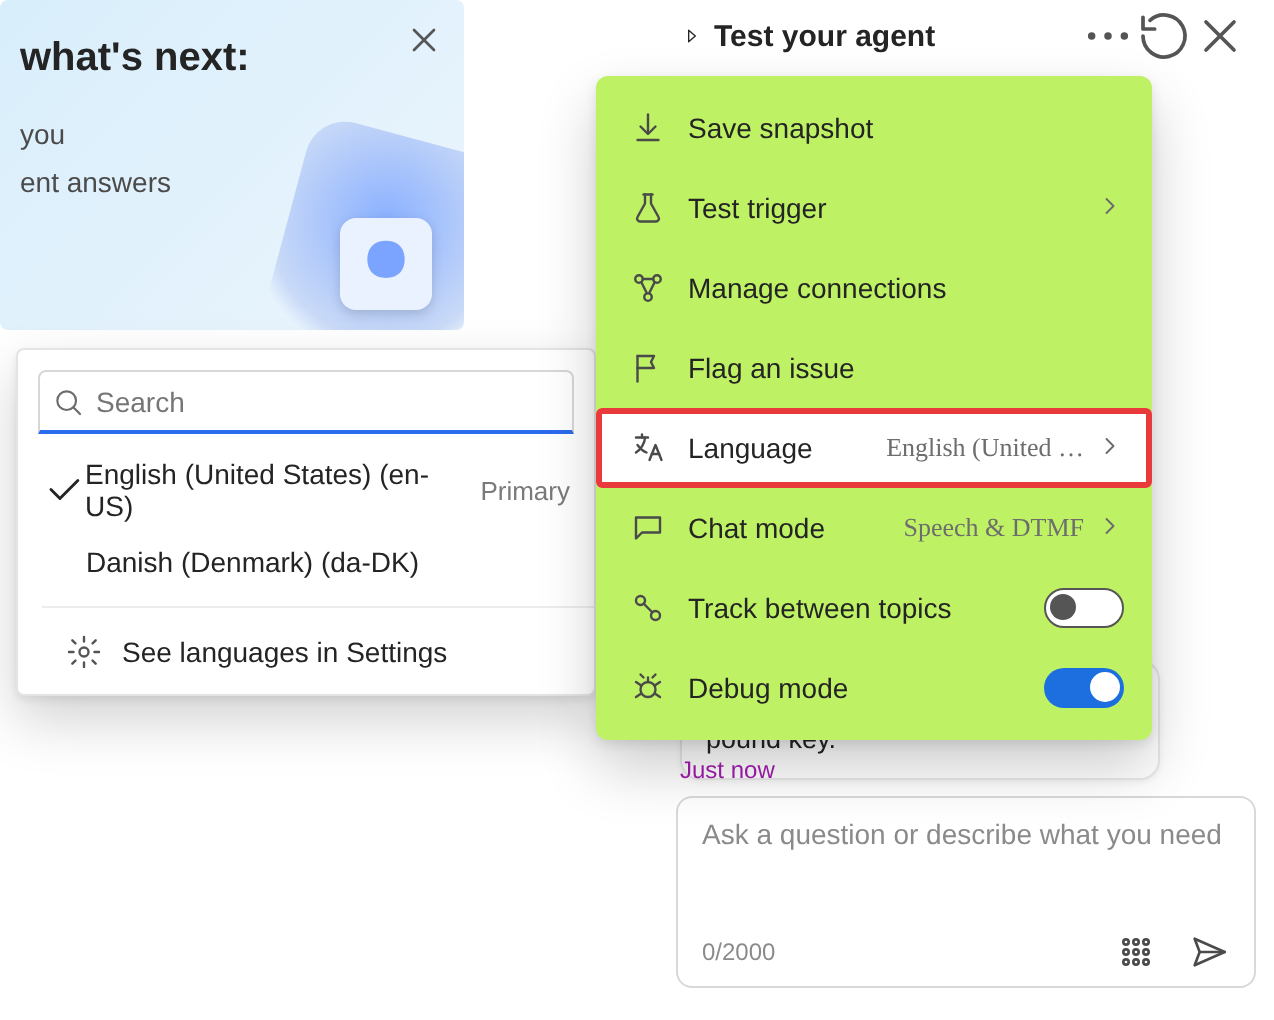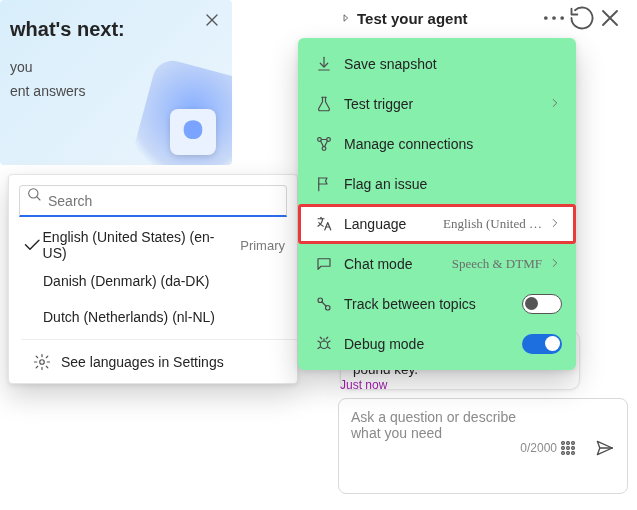--- a/index.html
+++ b/index.html
@@ -37,21 +37,21 @@
 
   
   .lang-pop {
     position: absolute; left: 8px; top: 174px; width: 290px;
     background: #fff; border: 1px solid #e4e4e4; border-radius: 4px;
     box-shadow: 0 12px 28px rgba(0,0,0,.18), 0 2px 4px rgba(0,0,0,.08);
     z-index: 20;
   }
   .search-wrap { padding: 10px 10px 6px 10px; }
   .search-field {
-    display: flex; height: 32px;
+    display: flex; align-items: center; height: 32px;
     border-bottom: 2px solid #2b6bed; padding: 0 6px;
     border-radius: 4px 4px 0 0; border-top:1px solid #d7d7d7; border-left:1px solid #d7d7d7; border-right:1px solid #d7d7d7;
   }
   .search-field svg { width:16px; height:16px; color:#6b6b6b; flex:0 0 auto; margin-right:6px; }
   .search-field input {
     flex: 1 1 auto; border: none; outline: none; font-size: 14px; background: transparent;
   }
   .lang-list { padding: 4px 0; }
   .lang-item {
     display: flex; align-items: center; height: 36px; padding: 0 12px 0 12px; cursor: pointer;
@@ -74,21 +74,21 @@
     display:flex; align-items:center; height: 36px; padding: 0 6px 0 10px;
   }
   .test-hdr .caret { width:10px; display:inline-block; margin-right:6px; }
   .test-hdr .title { font-weight:700; font-size:15px; flex:0 0 auto; }
   .test-hdr .spacer { flex:1 1 auto; }
   .hdr-ico { width:28px; height:28px; display:flex; align-items:center; justify-content:center; cursor:pointer; color:#555; }
 
   
   .menu {
     position:absolute; left: 298px; top: 38px; width: 278px;
-    background:#86efac; border-radius:6px;
+    background:#bef264; border-radius:6px;
     box-shadow: 0 14px 30px rgba(0,0,0,.20), 0 2px 6px rgba(0,0,0,.10);
     padding: 6px 0; z-index: 30;
   }
   .mi {
     display:flex; align-items:center; height: 40px; padding: 0 14px; cursor:pointer;
   }
   .mi .mi-icon { width:24px; display:flex; align-items:center; justify-content:center; color:#4a4a4a; }
   .mi .mi-icon svg { width:18px; height:18px; }
   .mi .mi-label { flex: 1 1 auto; margin-left: 8px; }
   .mi .mi-value { color:#6d6d6d; font-size:13px; margin-right:6px; max-width:120px; white-space:nowrap; overflow:hidden; text-overflow:ellipsis;font-family:Liberation Serif, serif; }
@@ -115,21 +115,21 @@
     background:#fff; border:1px solid #e8e8e8; border-radius:10px;
     padding: 10px 12px; box-shadow: 0 1px 3px rgba(0,0,0,.06);
     font-size:13.5px; line-height:19px;
   }
   .msg-time {
     position:absolute; left: 340px; top: 378px; color:#a21caf; font-size:12px;
   }
   .composer {
     position:absolute; left: 338px; top: 398px; width: 290px; height: 96px;
     border:1px solid #d9d9d9; border-radius:8px; padding:10px 12px 6px 12px;
-    display:flex; flex-direction:row;
+    display:flex; flex-direction:column;
   }
   .composer .ph { color:#8a8a8a; font-size:14px; flex:1 1 auto; }
   .composer .row { display:flex; align-items:center; justify-content:space-between; }
   .counter { color:#8a8a8a; font-size:12px; }
   .comp-icons { display:flex; align-items:center; gap:14px; }
   .comp-icons .ci { width:22px; height:22px; display:flex; align-items:center; justify-content:center; color:#4b4b4b; cursor:pointer; }
   .comp-icons svg { width:20px; height:20px; }
 
   
   svg { stroke: currentColor; fill: none; stroke-width: 1.6; stroke-linecap: round; stroke-linejoin: round; }
@@ -173,24 +173,20 @@
             <svg viewBox="0 0 24 24">
                 <path d="M5 12l5 5L20 7"></path>
               </svg>
           </span>
           <span class="lang-label">English (United States) (en-US)</span>
           <span class="lang-tag">Primary</span>
         </div>
         <div class="lang-item">
           <span class="lang-check"></span>
           <span class="lang-label">Danish (Denmark) (da-DK)</span>
-        </div>
-        <div class="lang-item">
-          <span class="lang-check"></span>
-          <span class="lang-label">Dutch (Netherlands) (nl-NL)</span>
         </div>
       </div>
       <div class="lang-footer">
         <svg viewBox="0 0 24 24">
             <circle cx="12" cy="12" r="3"></circle>
             <path d="M12 2v3M12 19v3M4.2 4.2l2.1 2.1M17.7 17.7l2.1 2.1M2 12h3M19 12h3M4.2 19.8l2.1-2.1M17.7 6.3l2.1-2.1"></path>
           </svg>
         <span>See languages in Settings</span>
       </div>
     </div>

